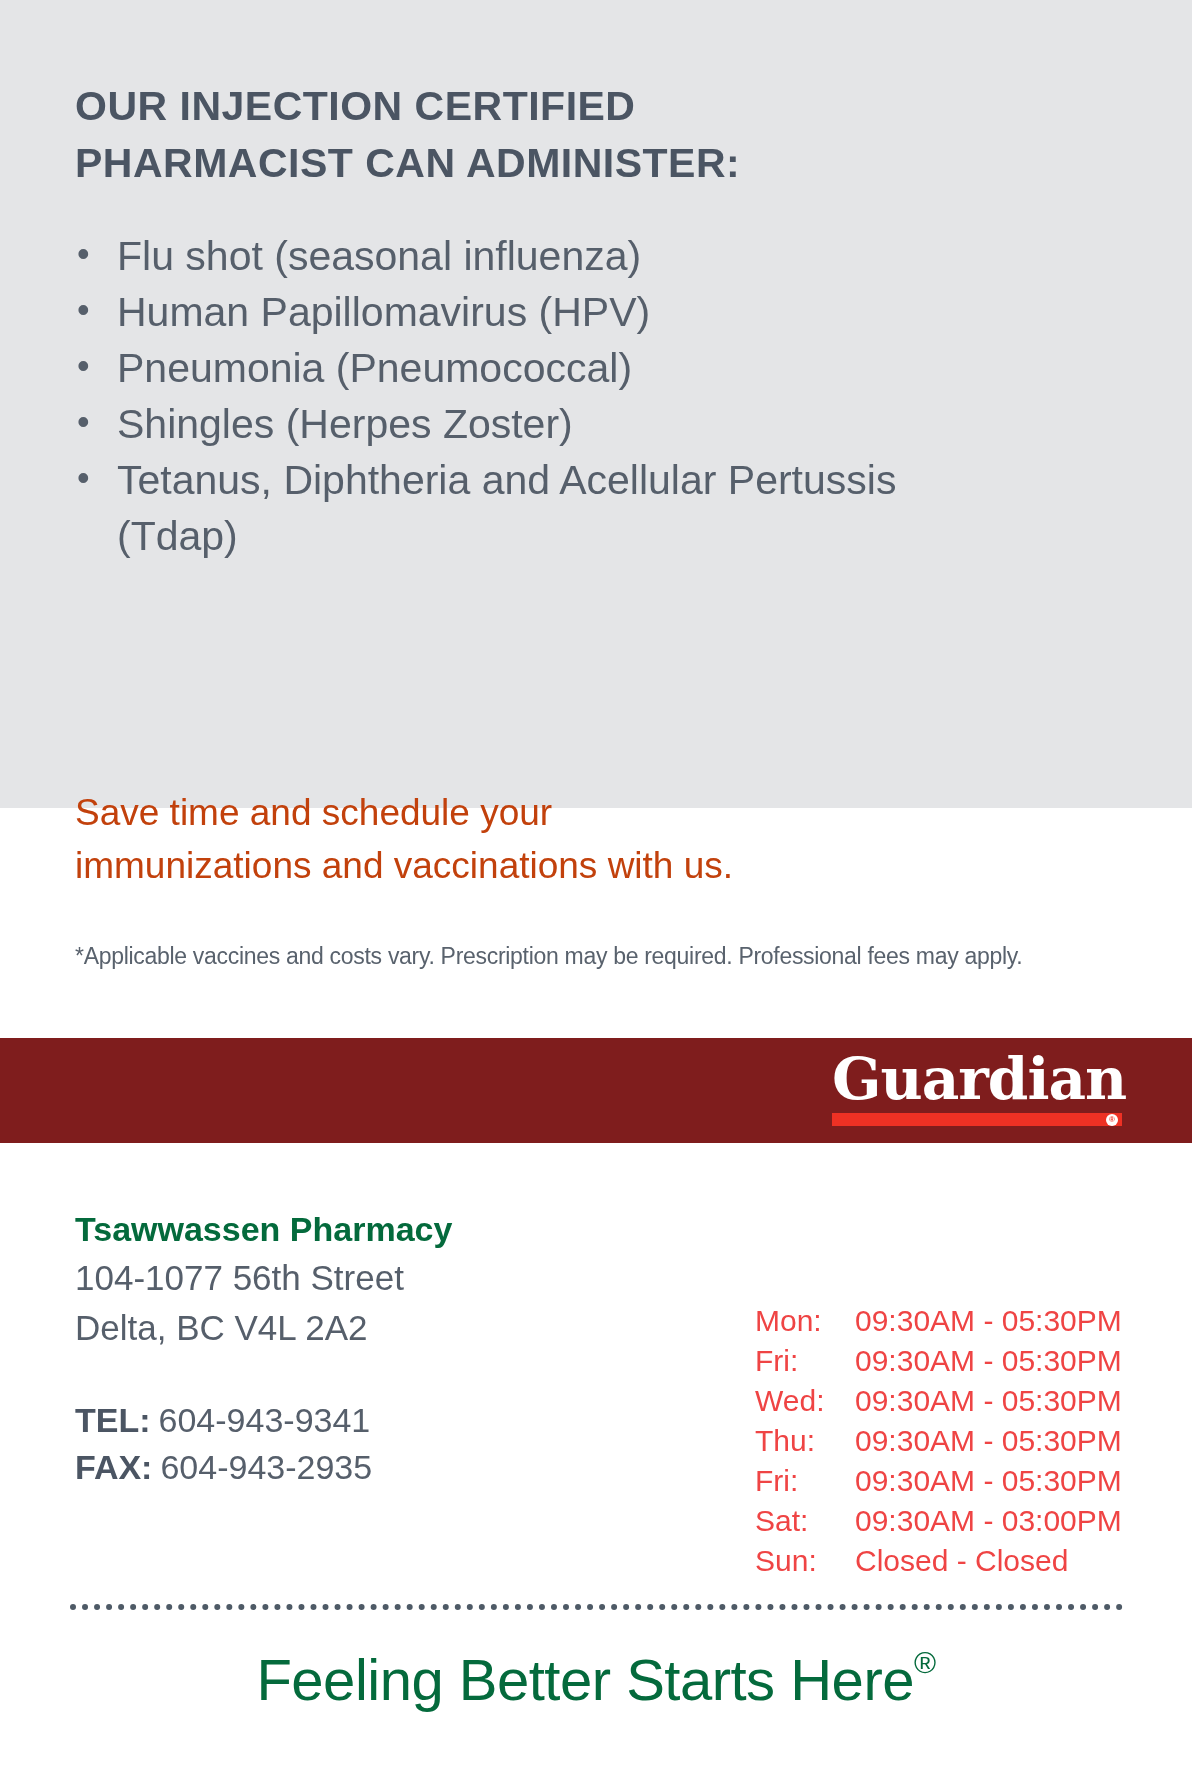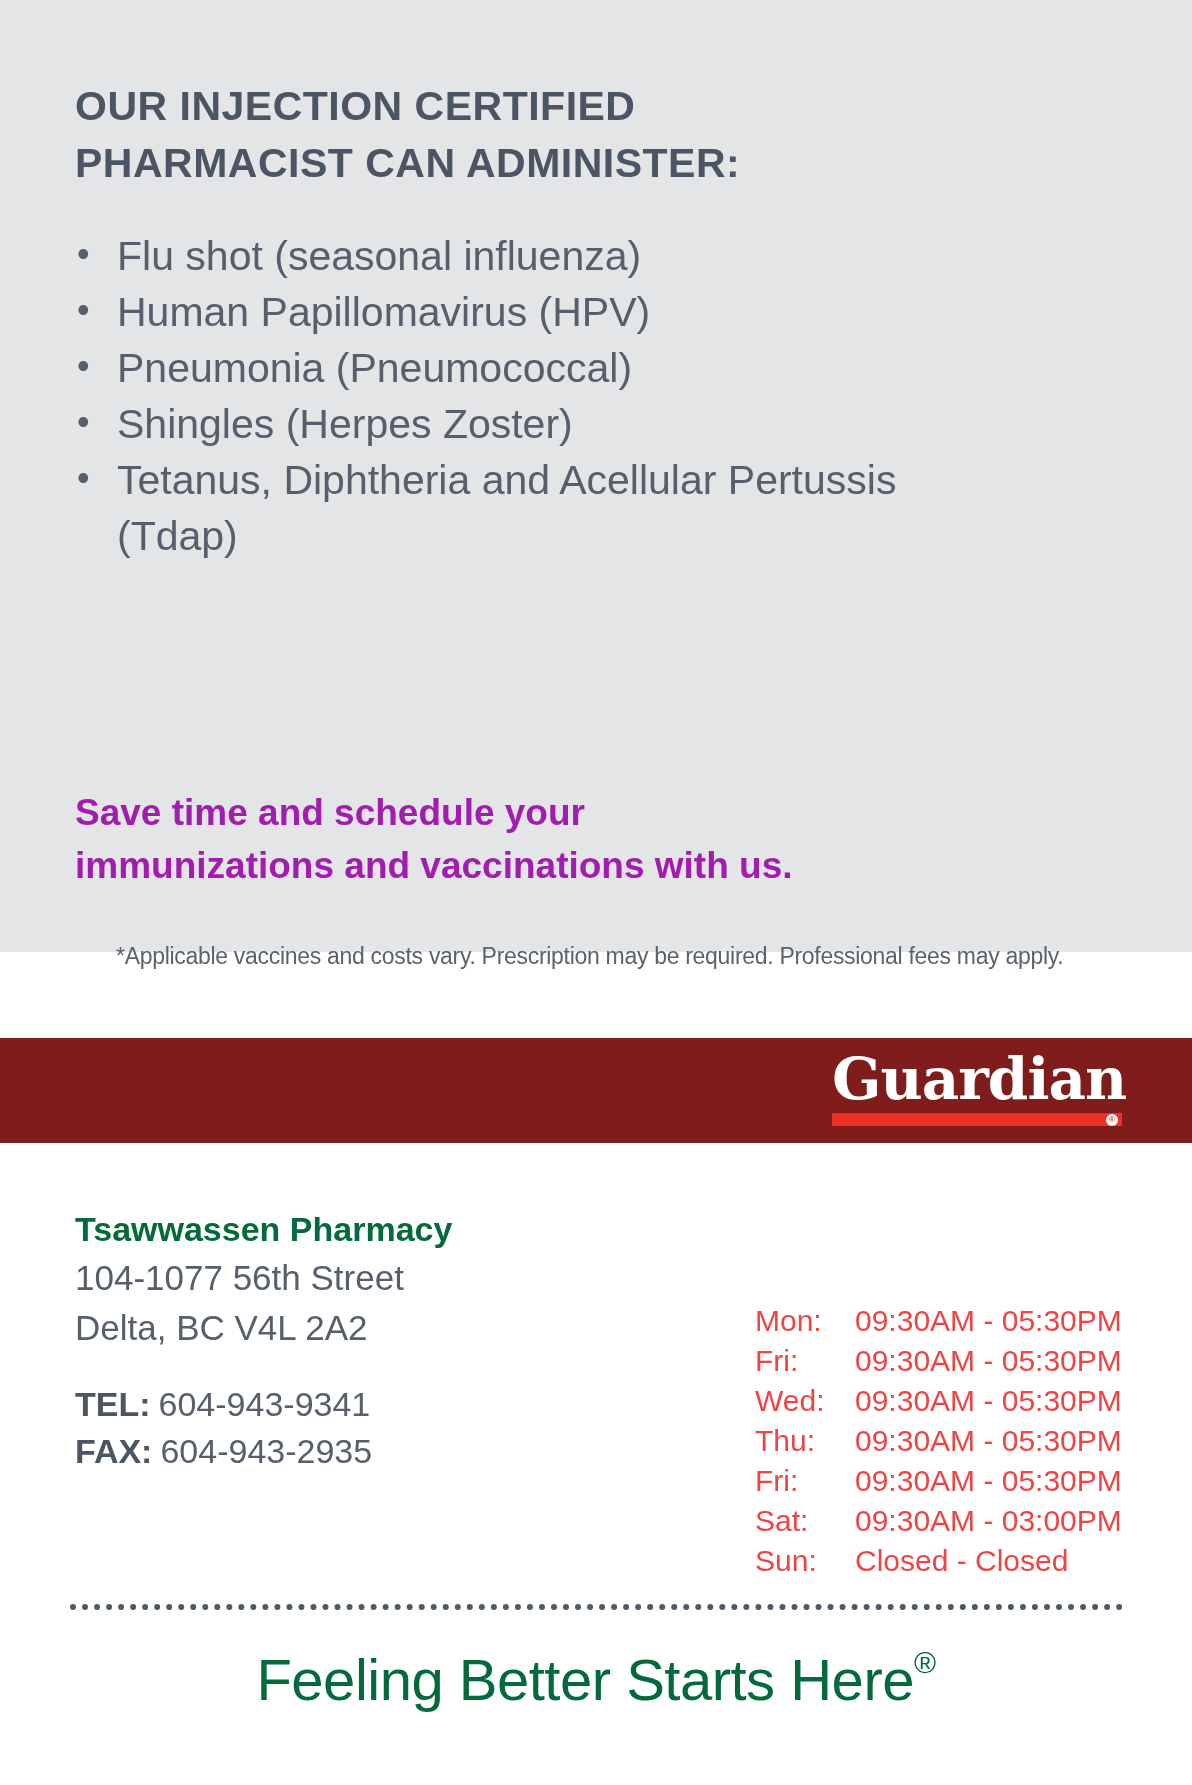--- a/index.html
+++ b/index.html
@@ -9,21 +9,21 @@
     height:1785px;
     background:#ffffff;
     overflow:hidden;
     font-family:"Liberation Sans", sans-serif;
   }
 
   
   .hero {
     position:absolute;
     top:0; left:0; right:0;
-    height:952px;
+    height:808px;
     background:#E4E5E7;
     box-sizing:border-box;
     padding:78px 70px 0 75px;
   }
   .hero-heading {
     margin:0;
     font-size:41px;
     font-weight:bold;
     letter-spacing:0.5px;
     line-height:57px;
@@ -45,31 +45,30 @@
   .bullet-list li .bullet-dot {
     position:absolute;
     left:2px;
     top:-2px;
     font-size:36px;
     color:#565F6B;
   }
   .cta {
     margin-top:222px;
     font-size:37px;
-    font-weight:bold;
+    font-weight:normal;
     line-height:53px;
-    color:#a21caf;
+    color:#c2410c;
   }
   .disclaimer {
     margin-top:46px;
     font-size:23px;
     line-height:37px;
     letter-spacing:-0.3px;
     color:#59626D;
-    margin-left:41px;
   }
 
   
   .brand-band {
     position:absolute;
     top:1038px; left:0; right:0;
     height:105px;
     background:#7f1d1d;
     padding-left:44px;
   }
@@ -126,21 +125,21 @@
     color:#046A3C;
     line-height:40px;
   }
   .address {
     margin-top:4px;
     font-size:35px;
     line-height:50px;
     color:#565F6B;
   }
   .phones {
-    margin-top:28px;
+    margin-top:44px;
     font-size:34px;
     line-height:47px;
     color:#565F6B;
   }
   .phone-label {
     font-weight:bold;
     color:#4B5563;
     margin-right:8px;
   }
   .hours {

